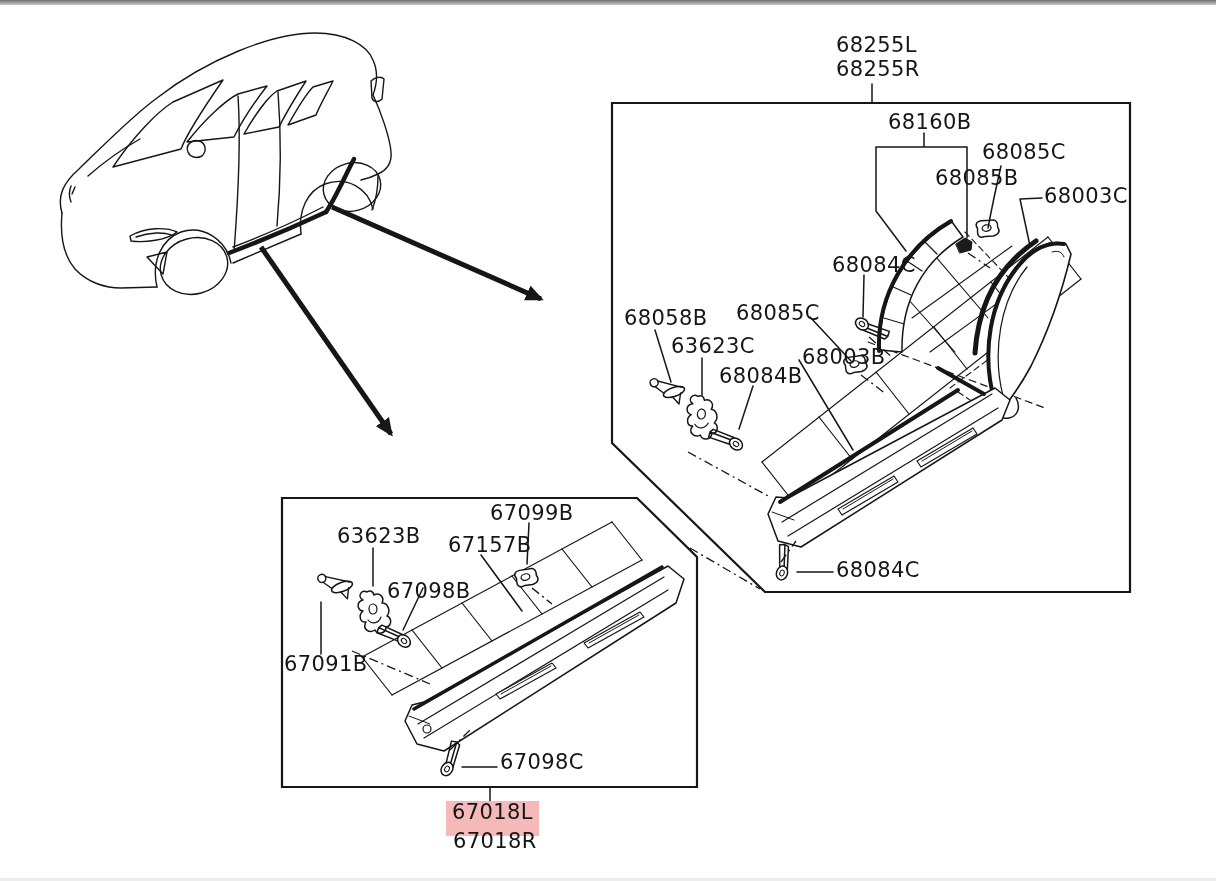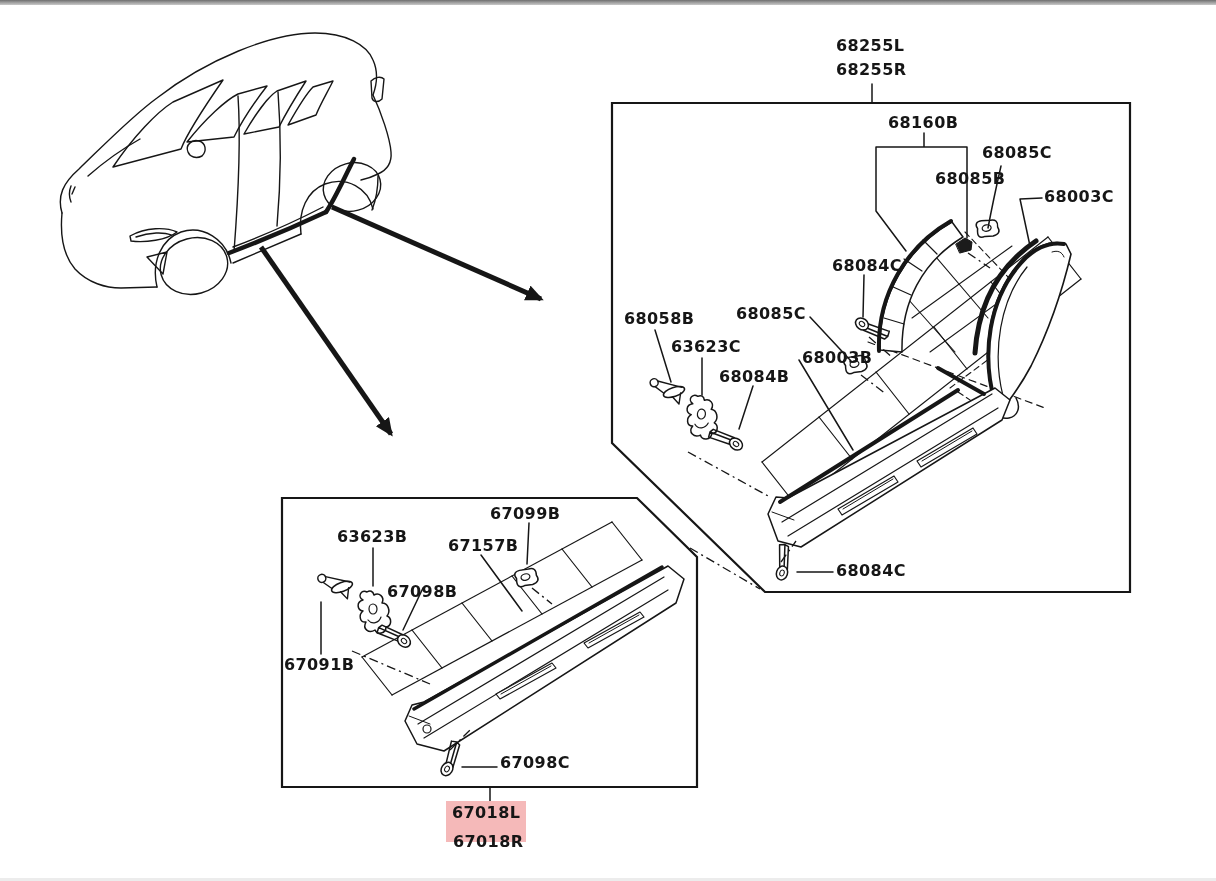--- a/index.html
+++ b/index.html
@@ -10,24 +10,24 @@
   .top-bar{
     position:absolute;left:0;top:0;width:1216px;height:5px;
     background:linear-gradient(to bottom,#6f6f6f 0%,#9a9a9a 45%,#c9c9c9 100%);
   }
   .bottom-bar{
     position:absolute;left:0;bottom:0;width:1216px;height:3px;background:#ececec;
   }
   svg.art{position:absolute;left:0;top:0;}
   .lbl{
     position:absolute;
-    font-weight:bold;font-size:16px;line-height:19px;letter-spacing:0.4px;
+    font-weight:normal;font-size:21px;line-height:19px;letter-spacing:0.4px;
     color:#161616;white-space:nowrap;cursor:pointer;
   }
-  .lbl.hl{background:#f5b9b9;padding:2px 6px 20px 6px;}
+  .lbl.hl{background:#f5b9b9;padding:2px 6px 14px 6px;}
 </style>
 </head>
 <body>
 
 <div class="screen">
   <div class="top-bar"></div>
 
   <svg class="art" width="1216" height="881" viewBox="0 0 1216 881">
     <defs>
       <marker id="ah" markerWidth="22" markerHeight="18" refX="15" refY="8" orient="auto" markerUnits="userSpaceOnUse">

